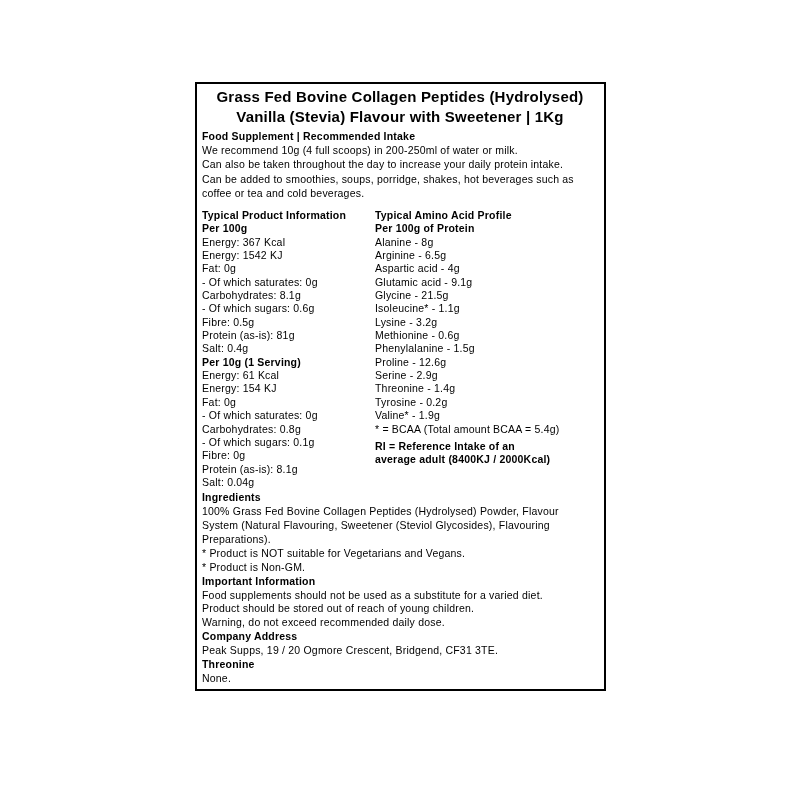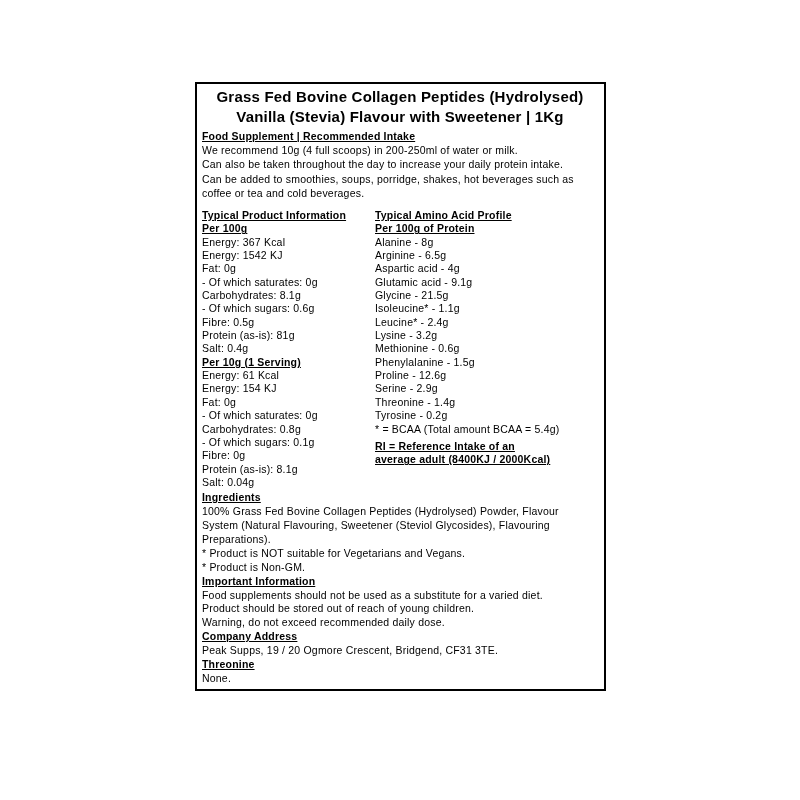--- a/index.html
+++ b/index.html
@@ -24,31 +24,30 @@
   .title {
     text-align: center;
     font-weight: bold;
     font-size: 15px;
     line-height: 20px;
     padding-top: 1px;
   }
   .title div { white-space: nowrap; }
   .h {
     font-weight: bold;
-    text-decoration: underline;
   }
   .sec-intake { margin-top: 2px; line-height: 14.2px; }
   .cols {
     display: flex;
     line-height: 13.35px;
     margin-top: 9px;
   }
   .col-left { width: 173px; flex: none; }
   .col-right { flex: 1; }
-  .ri { font-weight: bold; margin-top: 4px; text-decoration: underline; }
+  .ri { font-weight: bold; margin-top: 4px; }
   .sec-bottom { line-height: 13.9px; }
   .sec-bottom.first { margin-top: 2px; }
 </style>
 </head>
 <body>
 
 <div class="label-box">
 
   <div class="title">
     <div>Grass Fed Bovine Collagen Peptides (Hydrolysed)</div>
@@ -95,28 +94,28 @@
     <div class="col-right">
       <div class="h">Typical Amino Acid Profile</div>
       <div class="h">Per 100g of Protein</div>
       <div>
           <div>Alanine - 8g</div>
           <div>Arginine - 6.5g</div>
           <div>Aspartic acid - 4g</div>
           <div>Glutamic acid - 9.1g</div>
           <div>Glycine - 21.5g</div>
           <div>Isoleucine* - 1.1g</div>
-          <div>Leucine* - 2.4g</div>
           <div>Lysine - 3.2g</div>
           <div>Methionine - 0.6g</div>
           <div>Phenylalanine - 1.5g</div>
           <div>Proline - 12.6g</div>
           <div>Serine - 2.9g</div>
           <div>Threonine - 1.4g</div>
           <div>Tyrosine - 0.2g</div>
+          <div>Valine* - 1.9g</div>
           <div>* = BCAA (Total amount BCAA = 5.4g)</div>
         </div>
       <div class="ri">
         <div>RI = Reference Intake of an</div>
         <div>average adult (8400KJ / 2000Kcal)</div>
       </div>
     </div>
   </div>
 
   <div class="sec-bottom first">

